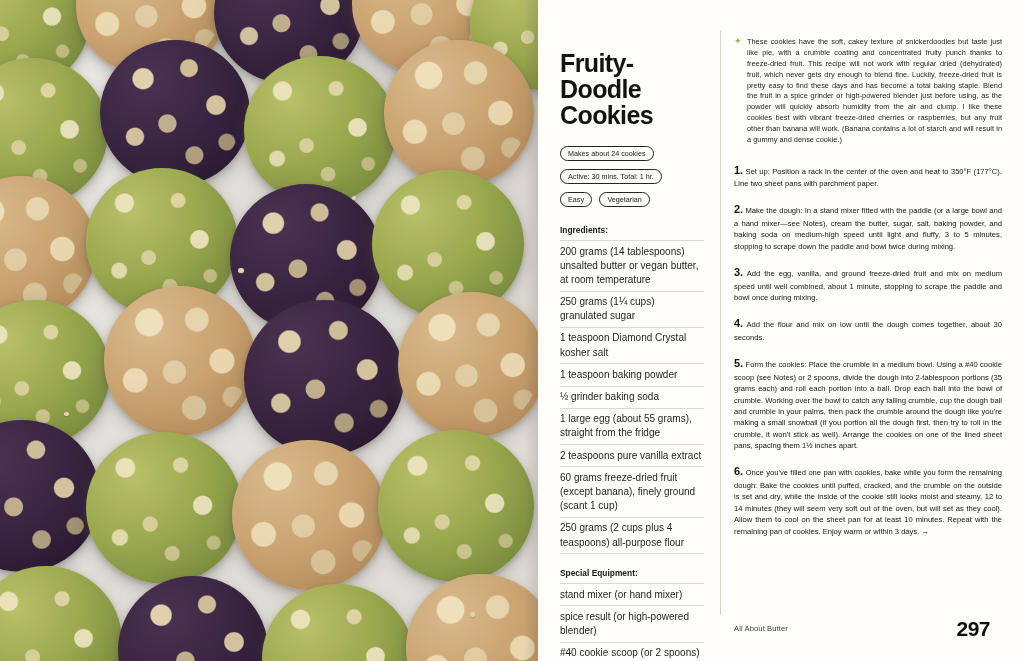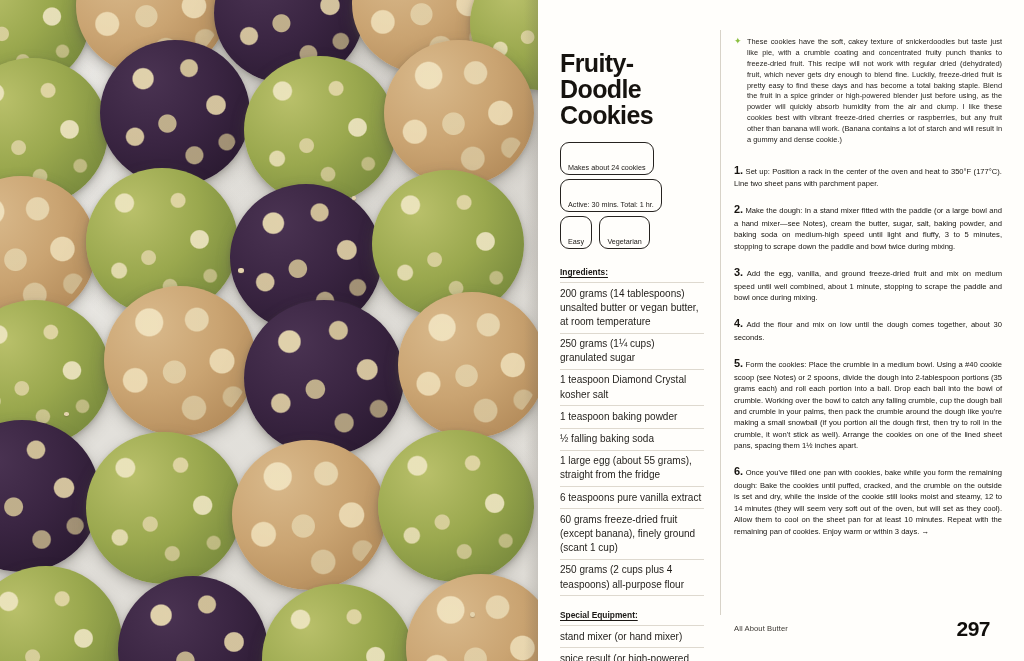--- a/index.html
+++ b/index.html
@@ -140,32 +140,31 @@
     left: 182px; top: 30px;
     width: 1px; height: 585px;
     background: #d8d3c8;
   }
 
   .pill-group { margin-bottom: 12px; }
   .pill {
     display: inline-block;
     border: 1px solid #262320;
     border-radius: 9px;
-    padding: 20px 7px 2px 7px;
+    padding: 2px 7px 2px 7px;
     font-size: 7.2px;
     line-height: 1.25;
     color: #1b1815;
     margin: 0 3px 4px 0;
     white-space: nowrap;
   }
   .section-head {
     font-size: 8.4px;
     font-weight: bold;
     color: #1b1815;
-    text-decoration: underline;
     text-underline-offset: 2px;
     margin: 14px 0 5px 0;
   }
   ul.ing-list, ul.equip-list {
     list-style: none;
     margin: 0; padding: 0;
   }
   ul.ing-list li, ul.equip-list li {
     font-size: 10px;
     line-height: 1.42;
@@ -288,23 +287,23 @@
         <span class="pill">Easy</span>
         <span class="pill">Vegetarian</span>
       </div>
 
       <div class="section-head">Ingredients:</div>
       <ul class="ing-list">
         <li>200 grams (14 tablespoons) unsalted butter or vegan butter, at room temperature</li>
         <li>250 grams (1¼ cups) granulated sugar</li>
         <li>1 teaspoon Diamond Crystal kosher salt</li>
         <li>1 teaspoon baking powder</li>
-        <li>½ falling baking soda</li>
+        <li>½ grinder baking soda</li>
         <li>1 large egg (about 55 grams), straight from the fridge</li>
-        <li>6 teaspoons pure vanilla extract</li>
+        <li>2 teaspoons pure vanilla extract</li>
         <li>60 grams freeze-dried fruit (except banana), finely ground (scant 1 cup)</li>
         <li>250 grams (2 cups plus 4 teaspoons) all-purpose flour</li>
       </ul>
 
       <div class="section-head">Special Equipment:</div>
       <ul class="equip-list">
         <li>stand mixer (or hand mixer)</li>
         <li>spice result (or high-powered blender)</li>
         <li>#40 cookie scoop (or 2 spoons)</li>
         <li>sheet pans</li>

